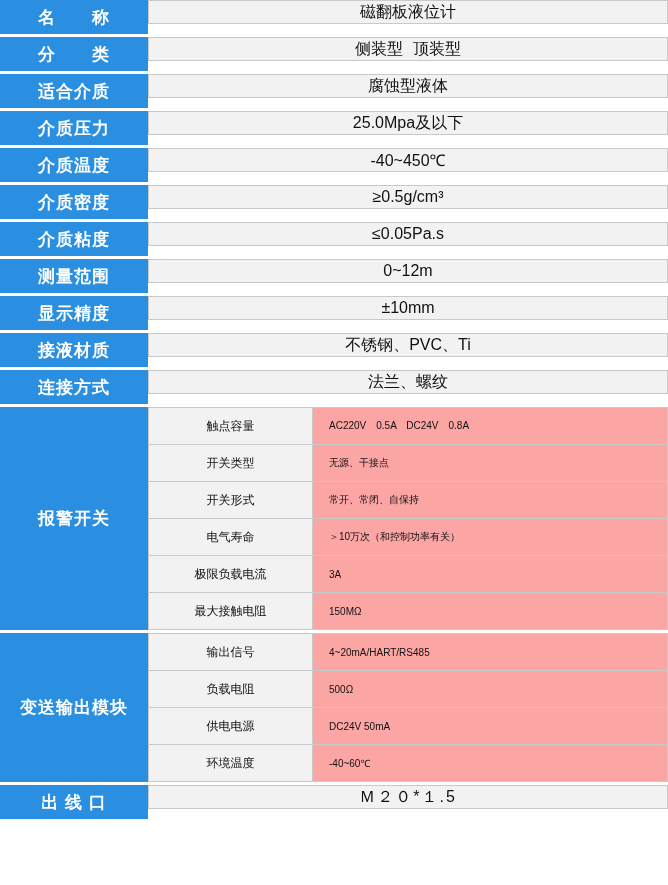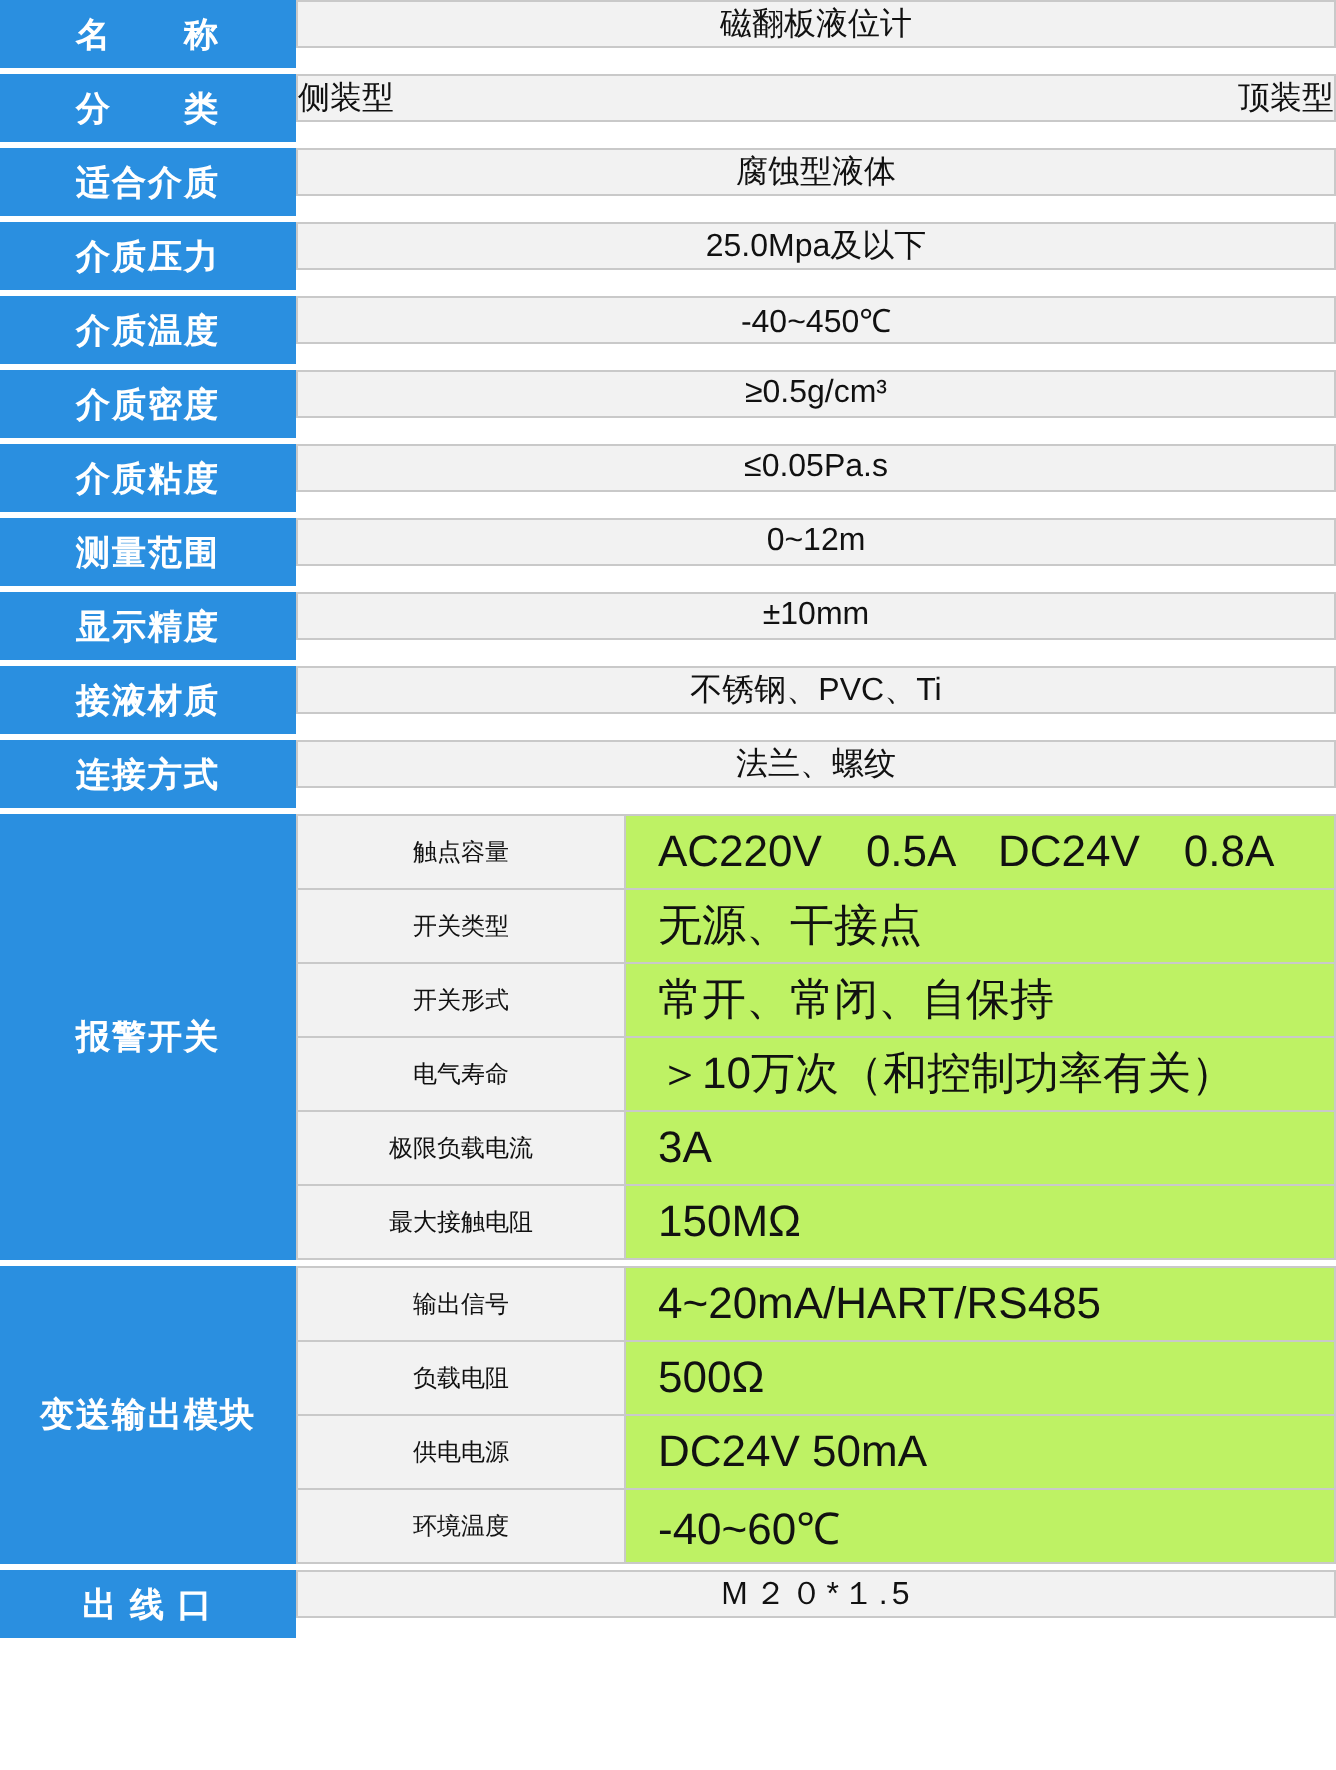--- a/index.html
+++ b/index.html
@@ -42,21 +42,21 @@
     border: 1px solid #c9c9c9;
     box-sizing: border-box;
     display: flex;
     align-items: center;
     justify-content: center;
     font-size: 16px;
     color: #111111;
     height: 24px;
   }
   .value-cell.two {
-    justify-content: space-between;
+    justify-content: center;
     gap: 10px;
   }
   .simple-row .label-cell {
     height: 34px;
   }
   
   .group-row {
     display: flex;
     width: 668px;
     margin-bottom: 3px;
@@ -93,28 +93,28 @@
     border: 1px solid #c9c9c9;
     box-sizing: border-box;
     display: flex;
     align-items: center;
     justify-content: center;
     font-size: 12px;
     color: #111111;
   }
   .sub-val {
     flex: 1;
-    background: #bef264;
+    background: #fca5a5;
     border: 1px solid #c9c9c9;
     border-left: none;
     box-sizing: border-box;
     display: flex;
     align-items: center;
     padding-left: 16px;
-    font-size: 22px;
+    font-size: 10px;
     color: #111111;
   }
   .outlet-val {
     padding-left: 0;
     justify-content: center;
     letter-spacing: 2px;
   }
 </style>
 </head>
 <body>

